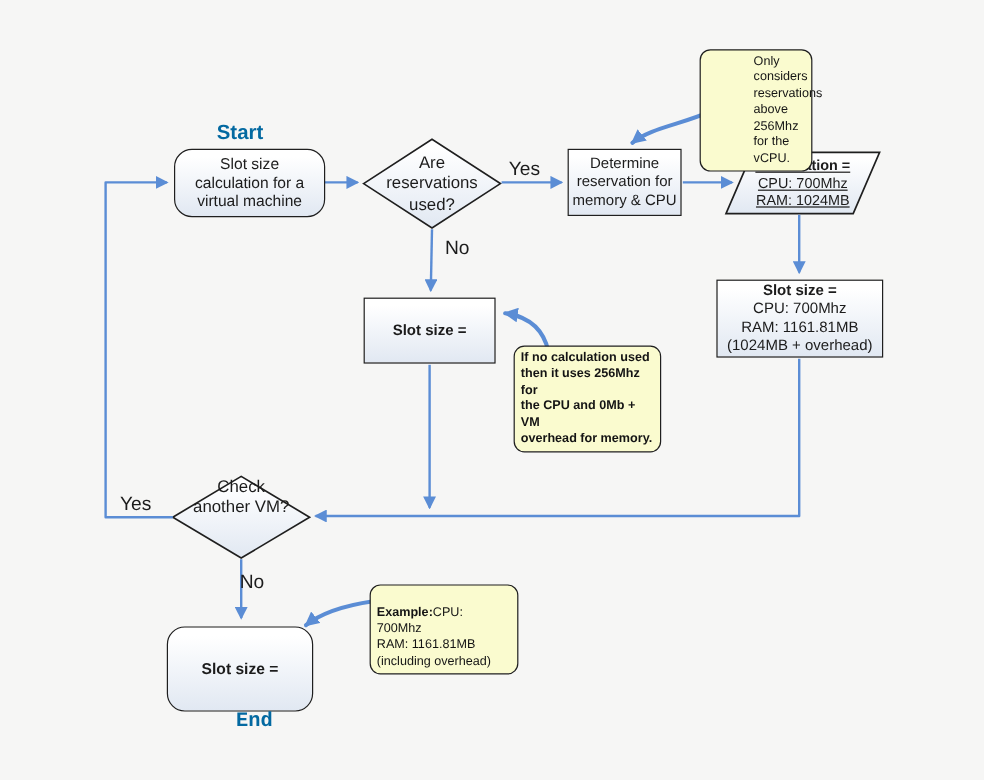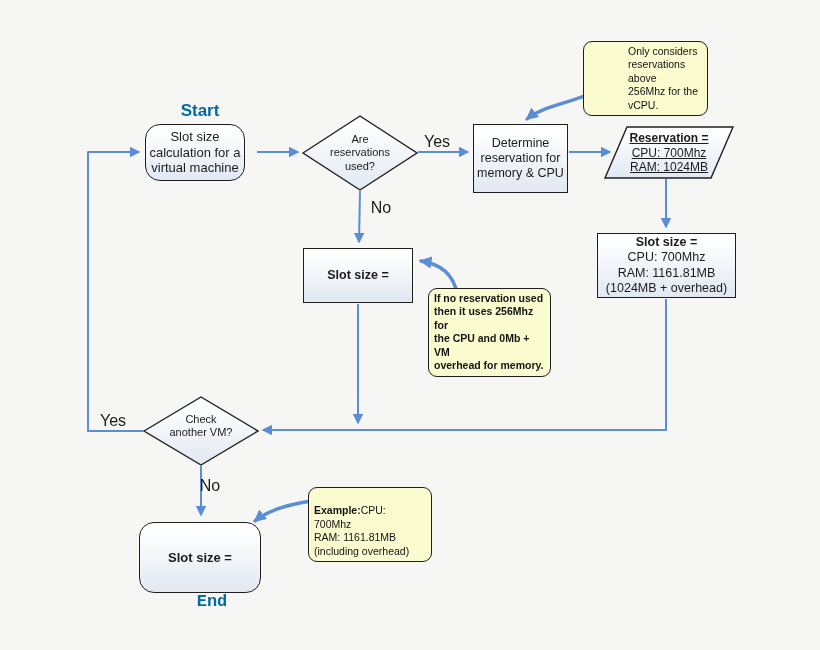--- a/index.html
+++ b/index.html
@@ -25,21 +25,21 @@
     color:#1c1c1c;
     font-size:12.5px;line-height:1.22;
     white-space:pre-line;
   }
   .rounded{border-radius:15px;}
   .node-title{font-weight:bold;}
   .node-lines{white-space:pre-line;}
   .overlay{
     position:absolute;box-sizing:border-box;
     display:flex;flex-direction:column;align-items:center;justify-content:center;
-    text-align:center;color:#1c1c1c;font-size:11px;line-height:1.22;
+    text-align:center;color:#1c1c1c;font-size:14px;line-height:1.22;
     white-space:pre-line;background:transparent;border:none;
   }
   .note{
     position:absolute;box-sizing:border-box;
     background:#fafbcf;
     border:1.4px solid #1f1f1f;
     border-radius:9px;
     padding:3px 5px;
     font-size:10.5px;line-height:1.28;
     color:#141414;
@@ -92,68 +92,68 @@
 
     <g stroke="#5b8dd5" stroke-width="3.4" fill="none" stroke-linecap="round">
       <path d="M594,92 C568,104 543,106 527,119" marker-end="url(#ahBig)"></path>
       <path d="M457,293 C453,274 441,264 421,261" marker-end="url(#ahBig)"></path>
       <path d="M311,501 C284,505 266,512 255,521" marker-end="url(#ahBig)"></path>
     </g>
   </svg>
 
   <div class="big-label" style="left:168px;top:101px;width:64px;">Start</div>
 
-  <div class="node rounded" style="left:145px;top:124px;width:100px;height:57px;font-size:13px;">Slot size
+  <div class="node rounded" style="left:145px;top:124px;width:126px;height:57px;font-size:13px;">Slot size
 calculation for a
 virtual machine</div>
 
   <div class="overlay" style="left:310px;top:127px;width:100px;height:52px;">Are
 reservations
 used?</div>
 
-  <div class="node" style="left:473px;top:124px;width:95px;height:69px;">Determine
+  <div class="node" style="left:473px;top:124px;width:95px;height:56px;">Determine
 reservation for
 memory &amp; CPU</div>
 
   <div class="overlay" style="left:613px;top:129px;width:112px;height:48px;font-size:12px;text-decoration:underline;">
     <span class="node-title">Reservation =</span>
     <span class="node-lines">CPU: 700Mhz
 RAM: 1024MB</span>
   </div>
 
   <div class="node" style="left:597px;top:233px;width:139px;height:65px;">
     <span class="node-title">Slot size =</span>
     <span class="node-lines">CPU: 700Mhz
 RAM: 1161.81MB
 (1024MB + overhead)</span>
   </div>
 
   <div class="node" style="left:303px;top:248px;width:110px;height:55px;">
     <span class="node-title">Slot size =</span>
   </div>
 
-  <div class="overlay" style="left:151px;top:408px;width:100px;height:36px;">Check
+  <div class="overlay" style="left:151px;top:396px;width:100px;height:36px;">Check
 another VM?</div>
 
   <div class="node rounded" style="left:139px;top:522px;width:122px;height:71px;font-size:13px;">
     <span class="node-title">Slot size =</span>
   </div>
 
   <div class="big-label" style="left:184px;top:592px;width:56px;font-family:Liberation Mono, monospace;">End</div>
 
   <div class="edge-label" style="left:421px;top:133px;width:32px;">Yes</div>
   <div class="edge-label" style="left:366px;top:199px;width:30px;">No</div>
   <div class="edge-label" style="left:97px;top:412px;width:32px;">Yes</div>
   <div class="edge-label" style="left:195px;top:477px;width:30px;">No</div>
 
-  <div class="note" style="left:583px;top:41px;width:125px;padding-left:44px;">Only considers
+  <div class="note" style="left:583px;top:41px;width:94px;padding-left:44px;">Only considers
 reservations above
 256Mhz for the vCPU.</div>
 
-  <div class="note boldtext" style="left:428px;top:288px;width:123px;">If no reservation used
+  <div class="note boldtext" style="left:428px;top:288px;width:123px;">If no calculation used
 then it uses 256Mhz for
 the CPU and 0Mb + VM
 overhead for memory.</div>
 
   <div class="note" style="left:308px;top:487px;width:124px;">
     <span class="node-title">Example:</span><span class="node-lines">CPU: 700Mhz
 RAM: 1161.81MB
 (including overhead)</span>
   </div>
 

